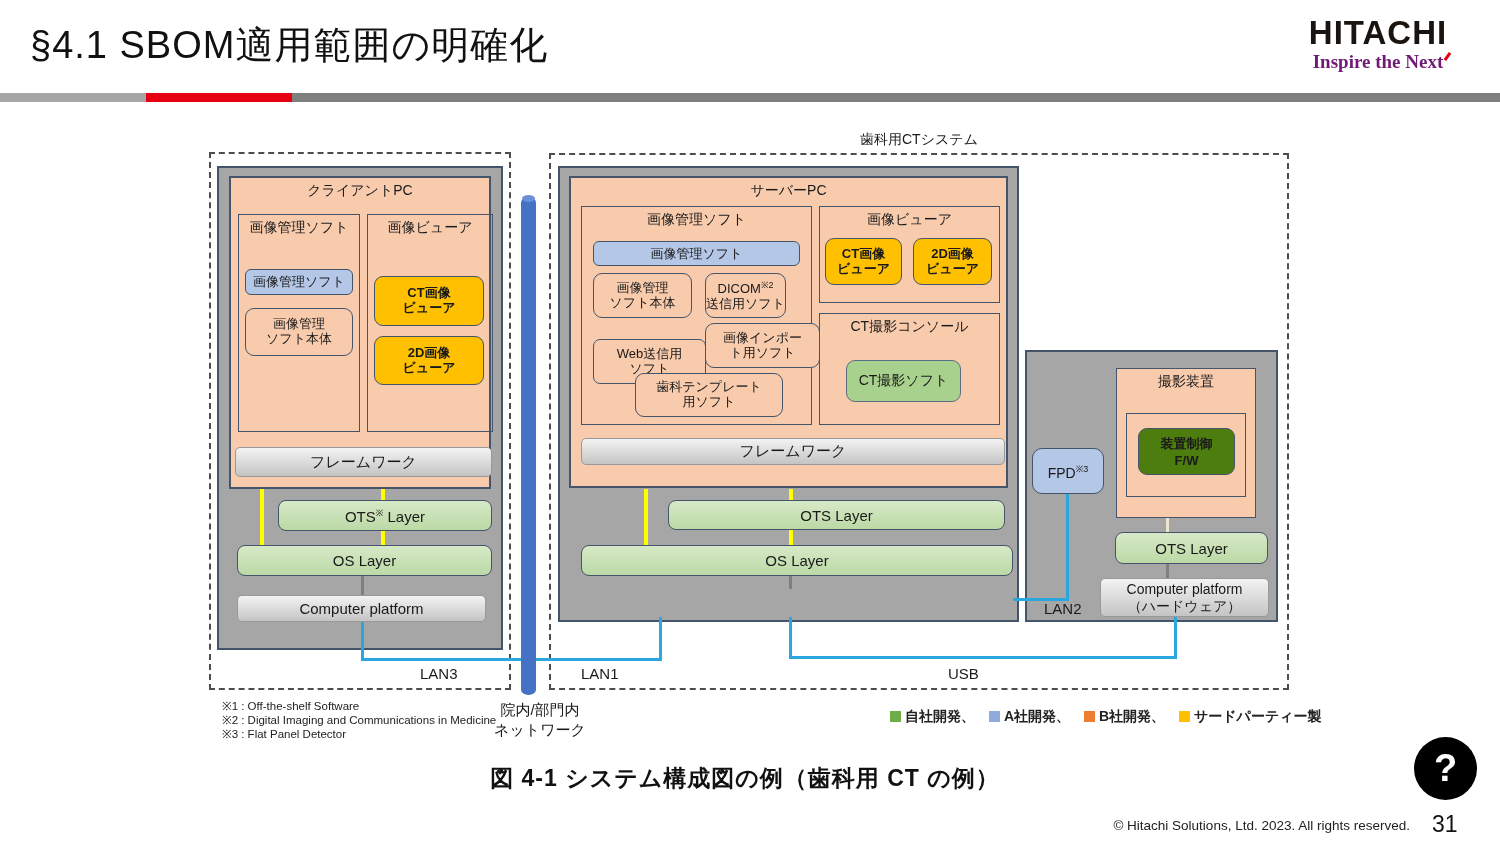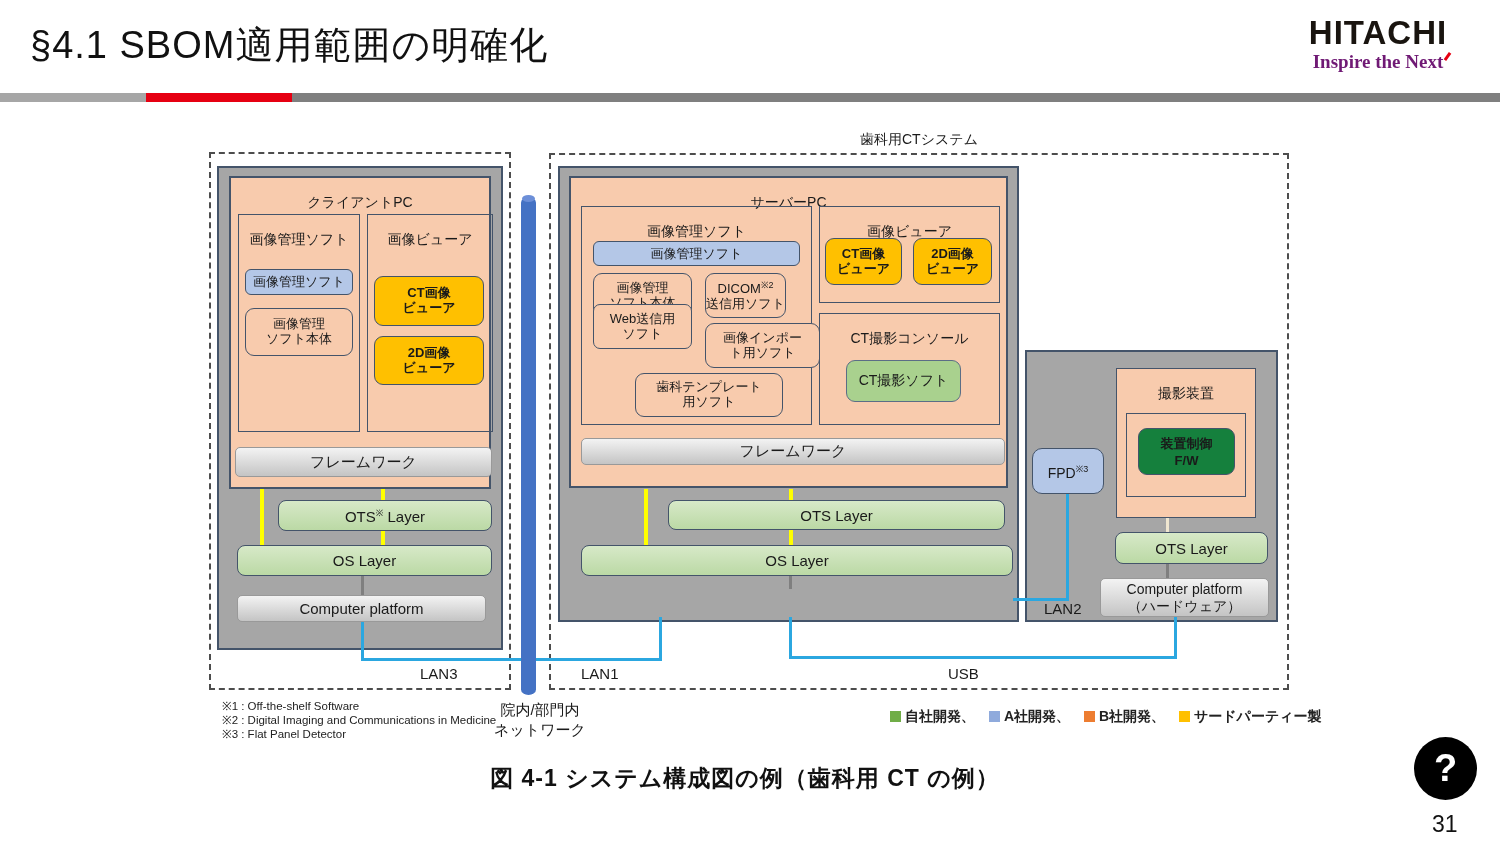--- a/index.html
+++ b/index.html
@@ -11,21 +11,21 @@
   .dash{border:2px dashed #4d4d4d;}
   .gry{background:#A6A6A6;border:2px solid #44546A;}
   .pch{background:#F8CBAD;border:2px solid #44546A;}
   .grp{border:1.5px solid #44546A;}
   .pill{background:#F8CBAD;border:1.5px solid #44546A;border-radius:9px;font-size:13px;line-height:1.12;}
   .blu{background:#B4C7E7;border:1.5px solid #44546A;border-radius:6px;font-size:13px;}
   .ylw{background:#FFC000;border:1.5px solid #44546A;border-radius:9px;font-size:13px;line-height:1.15;font-weight:bold;}
   .grn{background:linear-gradient(#D7E9C8,#BBD9A5);border:1.5px solid #44546A;border-radius:8px;font-size:15px;}
   .grn2{background:#A9D18E;border:1.5px solid #5b6e86;border-radius:9px;font-size:14px;}
   .gbar{background:linear-gradient(#F3F3F3,#C4C4C4);border:1px solid #999;border-radius:5px;font-size:15px;}
-  .glabel{font-size:14px;padding-top:16px;text-align:center;width:100%;}
+  .glabel{font-size:14px;padding-top:4px;text-align:center;width:100%;}
   .ln{position:absolute;}
   sup{font-size:9px;}
   .lanlbl{font-size:15px;color:#1a1a1a;}
   .cyl{background:#4472C4;border-radius:8px/6px;}
   .cyl::before{content:'';position:absolute;left:1px;top:-2px;width:13px;height:7px;border-radius:50%;background:#6C8FD8;}
   .lg-sq{display:inline-block;width:11px;height:11px;margin:0 4px 0 10px;vertical-align:-1px;}
   .legend{font-size:14px;font-weight:bold;color:#222;white-space:nowrap;}
   .fnote{font-size:11.5px;line-height:1.22;color:#222;}
 </style>
 </head>
@@ -104,21 +104,21 @@
     <span>画像管理ソフト</span>
   </div>
   <div class="abs pill ctr col" style="left:593px;top:273px;width:99px;height:45px;">
     <span>画像管理</span>
     <span>ソフト本体</span>
   </div>
   <div class="abs pill ctr col" style="left:705px;top:273px;width:81px;height:45px;">
     <span><span>DICOM</span><sup>※2</sup></span>
     <span>送信用ソフト</span>
   </div>
-  <div class="abs pill ctr col" style="left:593px;top:304px;width:99px;height:45px;border-radius:7px;">
+  <div class="abs pill ctr col" style="left:593px;top:339px;width:113px;height:45px;border-radius:7px;">
     <span>Web送信用</span>
     <span>ソフト</span>
   </div>
   <div class="abs pill ctr col" style="left:705px;top:323px;width:115px;height:45px;">
     <span>画像インポー</span>
     <span>ト用ソフト</span>
   </div>
   <div class="abs pill ctr col" style="left:635px;top:373px;width:148px;height:44px;">
     <span>歯科テンプレート</span>
     <span>用ソフト</span>
@@ -156,21 +156,21 @@
   <div class="ln" style="left:789px;top:576px;width:3px;height:13px;background:#7F7F7F;"></div>
 
   <div class="abs gry" style="left:1025px;top:350px;width:253px;height:272px;"></div>
   <div class="abs blu ctr" style="left:1032px;top:448px;width:72px;height:46px;border-radius:10px;font-size:14px;">
     <span><span>FPD</span><sup>※3</sup></span>
   </div>
   <div class="abs pch" style="left:1116px;top:368px;width:140px;height:150px;border-width:1.5px;">
     <div class="glabel">撮影装置</div>
   </div>
   <div class="abs grp" style="left:1126px;top:413px;width:120px;height:84px;"></div>
-  <div class="abs ctr col" style="left:1138px;top:428px;width:97px;height:47px;background:#15803d;border:1.5px solid #44546A;border-radius:9px;font-size:13px;font-weight:bold;">
+  <div class="abs ctr col" style="left:1138px;top:428px;width:97px;height:47px;background:#4d7c0f;border:1.5px solid #44546A;border-radius:9px;font-size:13px;font-weight:bold;">
     <span>装置制御</span>
     <span>F/W</span>
   </div>
   <div class="ln" style="left:1166px;top:518px;width:3px;height:14px;background:#EFE6D0;"></div>
   <div class="abs grn ctr" style="left:1115px;top:532px;width:153px;height:32px;">
     <span>OTS Layer</span>
   </div>
   <div class="ln" style="left:1166px;top:564px;width:3px;height:14px;background:#7F7F7F;"></div>
   <div class="abs gbar ctr col" style="left:1100px;top:578px;width:169px;height:39px;font-size:14px;line-height:1.2;">
     <span>Computer platform</span>
@@ -205,19 +205,20 @@
 
   <div class="abs legend" style="left:880px;top:708px;width:400px;text-align:right;">
     <span class="lg-sq" style="background: rgb(112, 173, 71);"></span><span>自社開発、</span>
     <span class="lg-sq" style="background: rgb(143, 170, 220);"></span><span>A社開発、</span>
     <span class="lg-sq" style="background: rgb(237, 125, 49);"></span><span>B社開発、</span>
     <span class="lg-sq" style="background: rgb(255, 192, 0);"></span><span>サードパーティー製</span>
   </div>
 
   <div class="abs" style="left:345px;top:763px;width:800px;text-align:center;font-size:23px;font-weight:bold;letter-spacing:1px;color:#111;">図 4-1 システム構成図の例（歯科用 CT の例）</div>
 
+  <div class="abs" style="left:900px;top:818px;width:510px;text-align:right;font-size:13.5px;color:#222;">© Hitachi Solutions, Ltd. 2023. All rights reserved.</div>
   <div class="abs" style="left:1432px;top:811px;font-size:23px;color:#111;">31</div>
 
   <div class="abs ctr" style="left:1414px;top:737px;width:63px;height:63px;border-radius:50%;background:#000;color:#fff;font-size:38px;font-weight:bold;">
     <span>?</span>
   </div>
 
 </div>
 
 </body></html>

